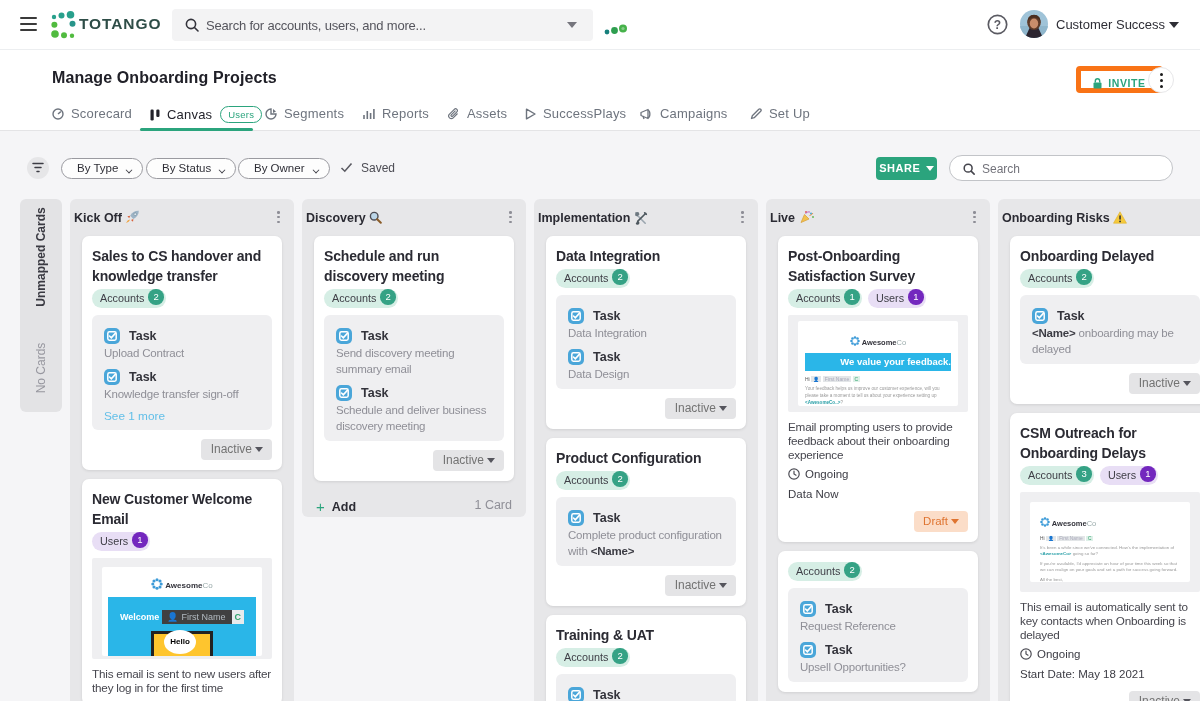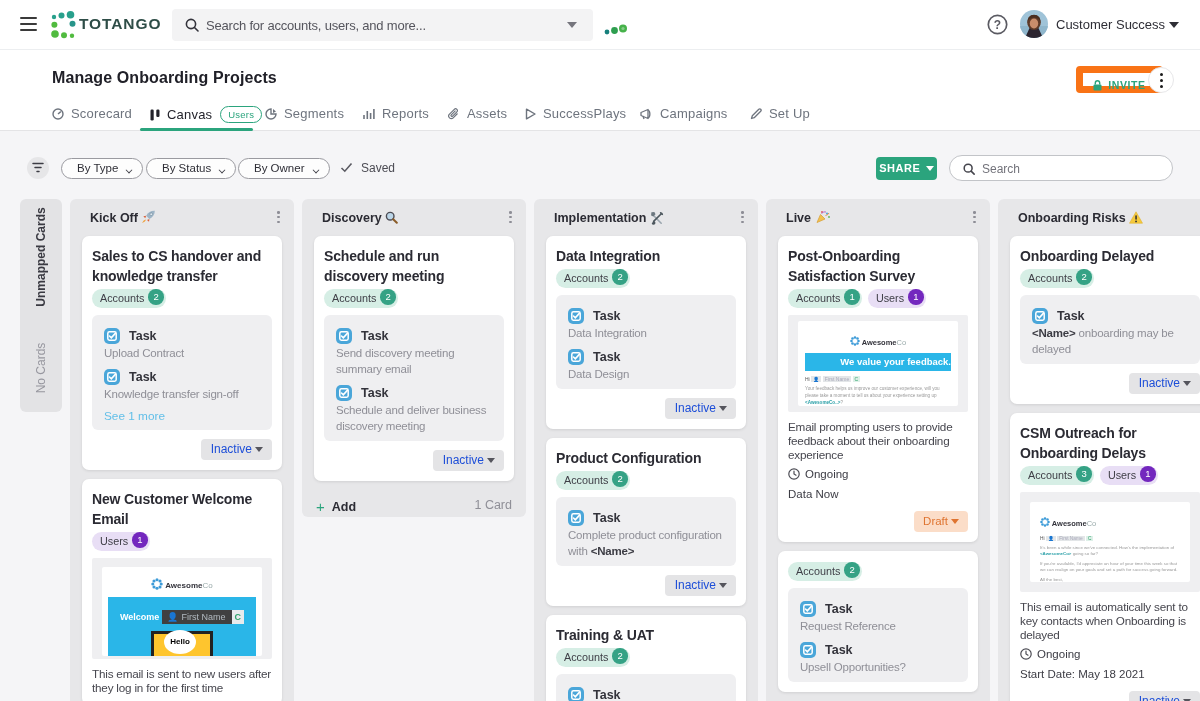--- a/index.html
+++ b/index.html
@@ -17,21 +17,21 @@
 #searchbox .car { position:absolute; right:16px; top:13px; width:0; height:0; border-left:5px solid transparent; border-right:5px solid transparent; border-top:6px solid #75757d; }
 #minidots { position:absolute; left:604px; top:24px; }
 #help { position:absolute; left:987px; top:14px; }
 #avatar { position:absolute; left:1020px; top:10px; }
 #acct { position:absolute; left:1056px; top:17px; font-size:13px; color:#2e2e36; }
 #acctcar { position:absolute; left:1169px; top:22px; width:0; height:0; border-left:5px solid transparent; border-right:5px solid transparent; border-top:6px solid #2e2e36; }
 
 
 #titlerow { position:absolute; left:0; top:50px; width:1200px; height:50px; background:#fff; }
 #pgtitle { position:absolute; left:52px; top:69px; font-size:16px; font-weight:700; color:#202028; letter-spacing:0.1px;}
-#invite { position:absolute; left:1076px; top:66px; width:87px; height:27px; border:7px solid #f97316; border-radius:4px; background:#fff; color:#2ba47d; font-size:10.5px; font-weight:700; letter-spacing:0.6px; text-align:center; line-height:25px; }
+#invite { position:absolute; left:1076px; top:66px; width:87px; height:27px; border:5px solid #f97316; border-radius:4px; background:#fff; color:#2ba47d; font-size:10.5px; font-weight:700; letter-spacing:0.6px; text-align:center; line-height:25px; }
 #morebtn { position:absolute; left:1148px; top:67px; width:26px; height:26px; border:1px solid #e7e7e9; border-radius:50%; background:#fff; }
 #morebtn i { position:absolute; left:11px; width:3.4px; height:3.4px; border-radius:50%; background:#1a1a1a; }
 
 
 #tabs { position:absolute; left:0; top:100px; width:1200px; height:31px; background:#fff; border-bottom:1px solid #e4e4e6; }
 .tab { position:absolute; top:106px; font-size:13px; color:#6e747e; letter-spacing:0.2px; }
 .tab svg { vertical-align:-2px; margin-right:7px; }
 .tab.active { color:#23232b; font-weight:400; }
 #tabline { position:absolute; left:140px; top:128px; width:113px; height:3px; background:#2ba47d; border-radius:2px;}
 #beta { display:inline-block; margin-left:8px; border:1px solid #2ba47d; color:#2ba47d; font-size:9.5px; border-radius:9px; padding:1.5px 7px 2.5px; vertical-align:1px; }
@@ -42,42 +42,42 @@
 .fpill .car { position:absolute; right:10px; top:8px; width:6px; height:6px; border-right:1.6px solid #3c3c44; border-bottom:1.6px solid #3c3c44; transform:rotate(45deg) scale(0.8); }
 #saved { position:absolute; left:340px; top:161px; font-size:12px; color:#4c4c54; }
 #share { position:absolute; left:876px; top:157px; width:61px; height:23px; background:#2ba47d; border-radius:4px; color:#fff; font-size:11px; font-weight:700; letter-spacing:0.5px; line-height:23px; text-align:center; }
 #bsearch { position:absolute; left:949px; top:155px; width:224px; height:26px; border:1px solid #c2c4c8; border-radius:14px; background:#fff; }
 #bsearch .ph { position:absolute; left:32px; top:6px; font-size:12px; color:#73737b; }
 
 
 #unmapped { position:absolute; left:20px; top:199px; width:42px; height:213px; background:#e3e3e5; border-radius:6px; }
 .vtxt { position:absolute; width:200px; left:-79px; text-align:center; transform:rotate(-90deg); white-space:nowrap; }
 .col { position:absolute; top:199px; width:224px; background:#e7e7e9; border-radius:6px; }
-.colhead { height:37px; padding:0 20px; font-size:12.5px; font-weight:700; color:#2b2b33; line-height:38px; position:relative; }
+.colhead { height:37px; padding:0 4px; font-size:12.5px; font-weight:700; color:#2b2b33; line-height:38px; position:relative; }
 .colhead .dots { position:absolute; right:14px; top:12px; }
 .colhead .dots i { display:block; width:2.6px; height:2.6px; border-radius:50%; background:#8e8e96; margin-bottom:2.2px; }
 .card { margin:0 12px 9px; background:#fff; border-radius:7px; box-shadow:0 1px 3px rgba(0,0,0,0.10); padding:10px 10px 10px; }
 .ctitle { font-size:14px; font-weight:700; color:#2b2b33; line-height:20px; letter-spacing:-0.15px; margin-bottom:2px; }
 .pillrow { margin-bottom:7px; }
 .pill { display:inline-block; height:19px; border-radius:10px; padding:0 2px 0 8px; font-size:10.8px; color:#3e3e46; line-height:19px; margin-right:6px; }
 .pill.green { background:#d6eee5; }
 .pill.purple { background:#e8def5; }
 .pill b { display:inline-block; width:15.5px; height:15.5px; border-radius:50%; color:#fff; font-size:9.5px; font-weight:400; text-align:center; line-height:15.5px; vertical-align:1.8px; margin-left:4px; }
 .pill.green b { background:#35a285; }
 .pill.purple b { background:#7327be; }
 .tblock { background:#efeff1; border-radius:6px; padding:12px 12px 7px; }
 .trow { height:16px; line-height:16px; margin-bottom:2px; }
 .trow .ticon { vertical-align:middle; margin-right:9px; }
 .trow .tlab { font-size:12.5px; font-weight:700; color:#33333b; vertical-align:middle; }
 .tsub { font-size:11.5px; color:#8f8f97; line-height:16px; margin-bottom:7px; letter-spacing:-0.2px;}
 .tsub:last-child { margin-bottom:0; }
 .tsub b { color:#3c3c44; }
 .seemore { font-size:11.8px; color:#62bfe8; margin-top:4px; }
 .staterow { text-align:right; margin-top:9px; }
-.statebtn { display:inline-block; height:21px; background:#e4e4e6; border-radius:4px; font-size:12px; font-weight:400; color:#1d4ed8; line-height:21px; padding:0 20px 0 10px; position:relative; }
+.statebtn { display:inline-block; height:21px; background:#e4e4e6; border-radius:4px; font-size:12px; font-weight:400; color:#737373; line-height:21px; padding:0 20px 0 10px; position:relative; }
 .statebtn:after { content:""; position:absolute; right:9px; top:8px; width:0; height:0; border-left:4.5px solid transparent; border-right:4.5px solid transparent; border-top:5px solid #55555d; }
 .statebtn.draft { background:#fbddc8; color:#df7430; font-size:11.5px; padding:0 20px 0 9px; }
 .statebtn.draft:after { border-top-color:#df7430; }
 .addrow { padding:8px 14px 14px; font-size:12.5px; color:#8f8f97; position:relative; }
 .addrow .add { font-weight:700; color:#2b2b33; }
 .addrow .plus { color:#2ba47d; font-size:15px; font-weight:400; margin-right:7px; vertical-align:-1px;}
 .addrow .cnt { position:absolute; right:14px; top:8px; }
 .caption { font-size:11.7px; color:#46464e; line-height:14px; margin-top:8px; letter-spacing:-0.2px;}
 .meta { font-size:11.5px; color:#3c3c44; margin-top:5px; line-height:15px;}
 .meta svg { vertical-align:-2px; margin-right:5px; }

